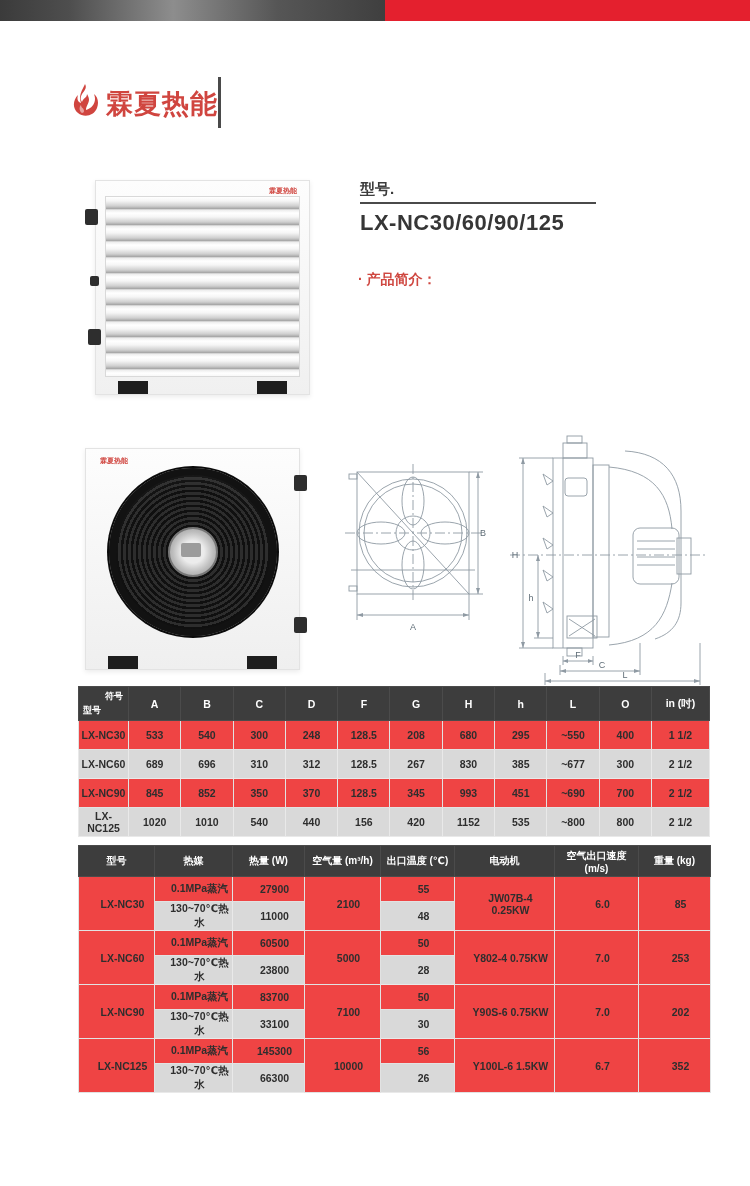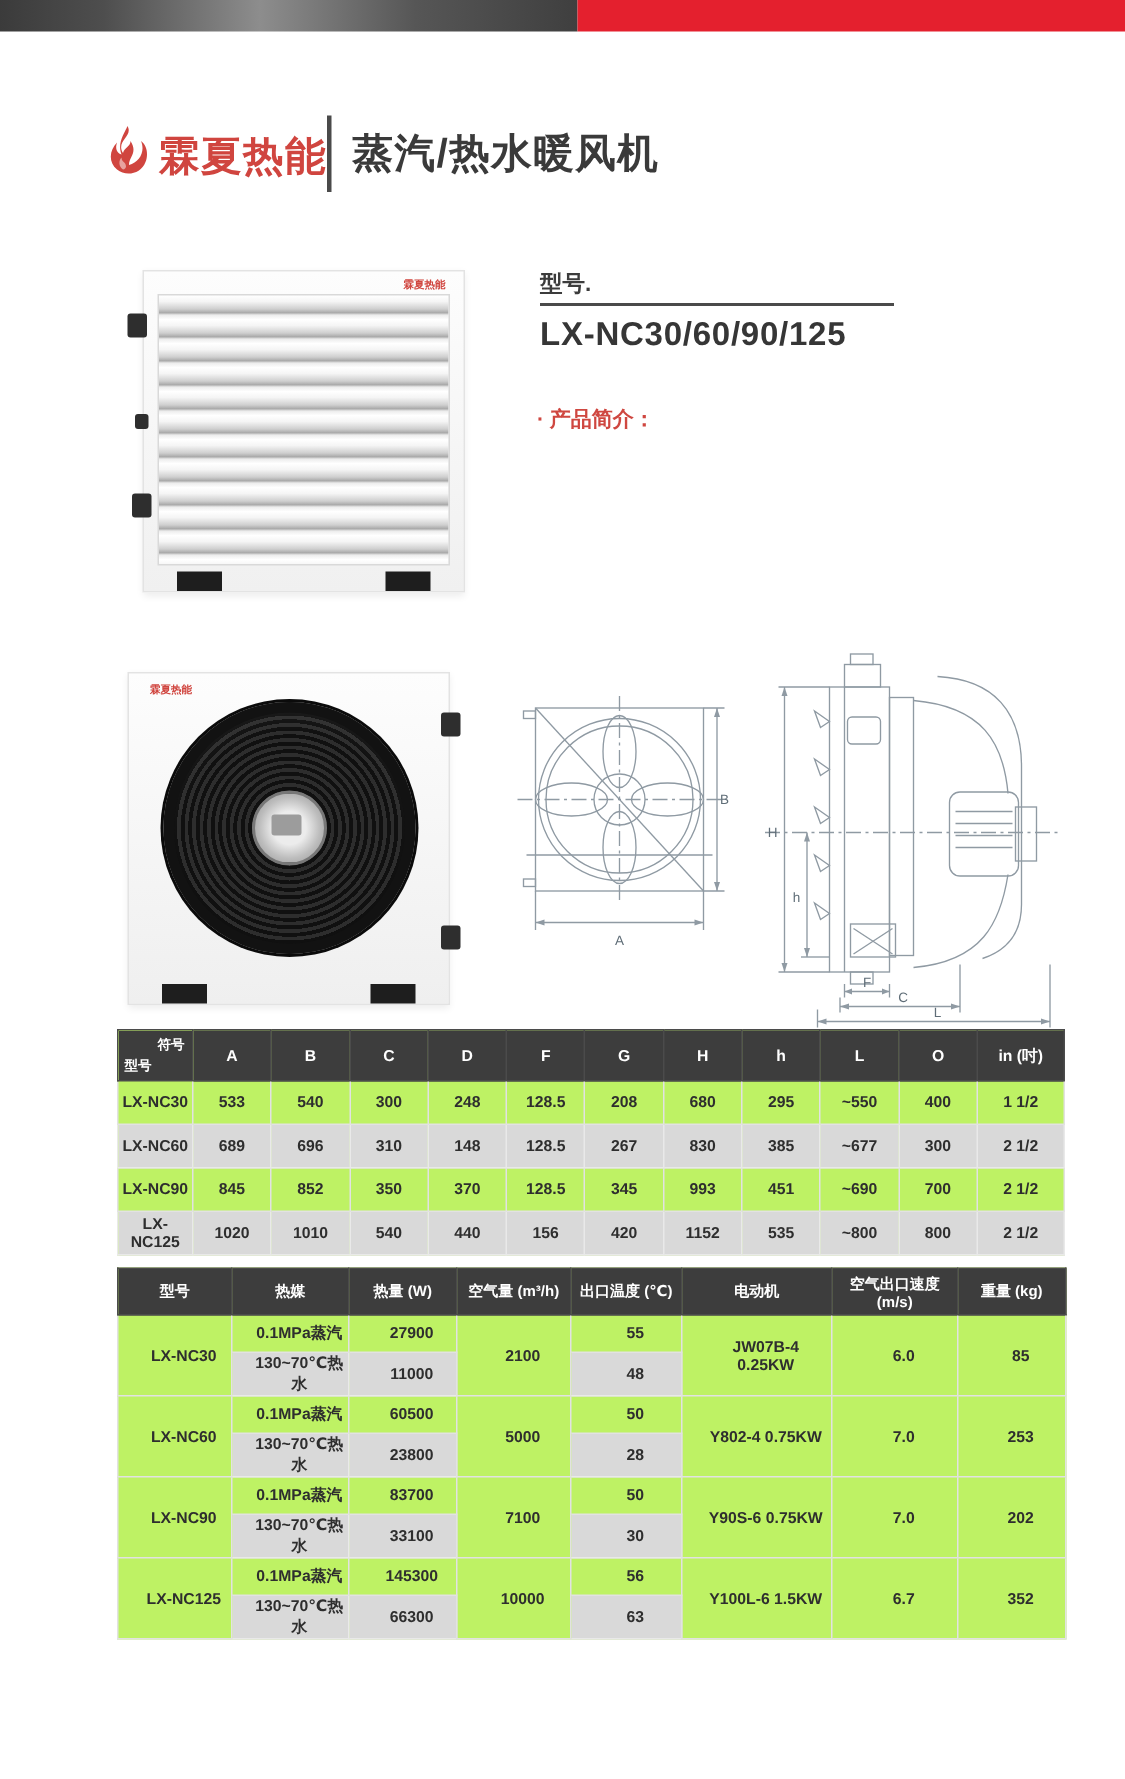--- a/index.html
+++ b/index.html
@@ -43,21 +43,21 @@
   .model-value{position:absolute;left:360px;top:210px;font-size:22px;font-weight:bold;color:#363636;letter-spacing:.5px;}
   
   .intro-heading{position:absolute;left:358px;top:271px;font-size:14px;font-weight:bold;color:#cf4740;}
   .intro-body{position:absolute;left:360px;top:291px;width:332px;font-size:12px;line-height:1.72;
     color:#4b4b4b;text-align:justify;border-bottom:2px solid #555;padding-bottom:9px;margin:0;}
   
   .drawing{position:absolute;}
   .d-front{left:337px;top:450px;} .d-side{left:505px;top:433px;}
   .drawing text{font-family:"Liberation Sans",sans-serif;font-size:9px;fill:#5f6d77;}
   
-  table{border-collapse:collapse;table-layout:fixed;position:absolute;background:#bef264;}
+  table{border-collapse:collapse;table-layout:fixed;position:absolute;background:#ef4444;}
   .t1{left:78px;top:686px;width:632px;font-size:10.5px;}
   .t2{left:78px;top:845px;width:632px;font-size:10.5px;}
   .t1 th,.t2 th{background:#3d3d3d;color:#fff;font-weight:bold;border:1px solid #4b4b4b;padding:0 2px;}
   .t1 th{height:33px;} .t2 th{height:30px;font-size:10px;}
   .t1 td,.t2 td{border:1px solid #e2e2e2;text-align:center;font-weight:bold;color:#2e2e2e;padding:0 2px;}
   .t1 td{height:28px;} .t2 td{height:24px;padding-left:14px;}
   .t1 tr.gray td{background:#d9d9d9;border-color:#e9e9e9;}
   .t2 td.gray{background:#d9d9d9;border-color:#e9e9e9;}
   .corner{position:relative;padding:0;background-image:linear-gradient(to bottom right,transparent calc(50% - .8px),#cfcfcf calc(50% - .8px),#cfcfcf calc(50% + .8px),transparent calc(50% + .8px));}
   .corner .c-top{position:absolute;top:3px;right:5px;font-size:9px;}
@@ -74,21 +74,20 @@
   </div>
 
   <div class="brand-row">
     <svg class="flame" viewBox="0 0 30 42">
       <path d="M17 1c4 7-8 10-3 18 1-4 5-4 5-8 5 8-1 10-1 16 7-2 11-9 8-16 4 3 5 9 3 14-3 8-13 10-19 5C4 25 5 17 10 12c-2 6 2 8 3 8-3-8 2-14 4-19z" fill="#d0453f"></path>
       <path d="M14 30c-3-2-3-6-1-8 0 3 3 3 3 6 0 1-1 2-2 2z" fill="#fff" opacity=".5"></path>
     </svg>
     <span class="brand-name">霖夏热能</span>
   </div>
   <div class="hdr-divider"></div>
-  <div class="page-title">蒸汽/热水暖风机</div>
 
   <div class="unit-front">
     <span class="unit-badge badge-tr">霖夏热能</span>
     <div class="louvers"></div>
     <div class="pipe pipe1"></div>
     <div class="pipe pipe3"></div>
     <div class="pipe pipe2"></div>
     <div class="foot foot-l"></div>
     <div class="foot foot-r"></div>
   </div>
@@ -245,21 +244,21 @@
       <td>295</td>
       <td>~550</td>
       <td>400</td>
       <td>1 1/2</td>
     </tr>
     <tr class="gray">
       <td>LX-NC60</td>
       <td>689</td>
       <td>696</td>
       <td>310</td>
-      <td>148</td>
+      <td>312</td>
       <td>128.5</td>
       <td>267</td>
       <td>830</td>
       <td>385</td>
       <td>~677</td>
       <td>300</td>
       <td>2 1/2</td>
     </tr>
     <tr>
       <td>LX-NC90</td>
@@ -365,18 +364,18 @@
       <td>145300</td>
       <td rowspan="2">10000</td>
       <td>56</td>
       <td rowspan="2">Y100L-6  1.5KW</td>
       <td rowspan="2">6.7</td>
       <td rowspan="2">352</td>
     </tr>
     <tr>
       <td class="gray">130~70℃热水</td>
       <td class="gray">66300</td>
-      <td class="gray">63</td>
+      <td class="gray">26</td>
     </tr>
   </tbody>
     </table>
 
 </div>
 
 </body></html>

